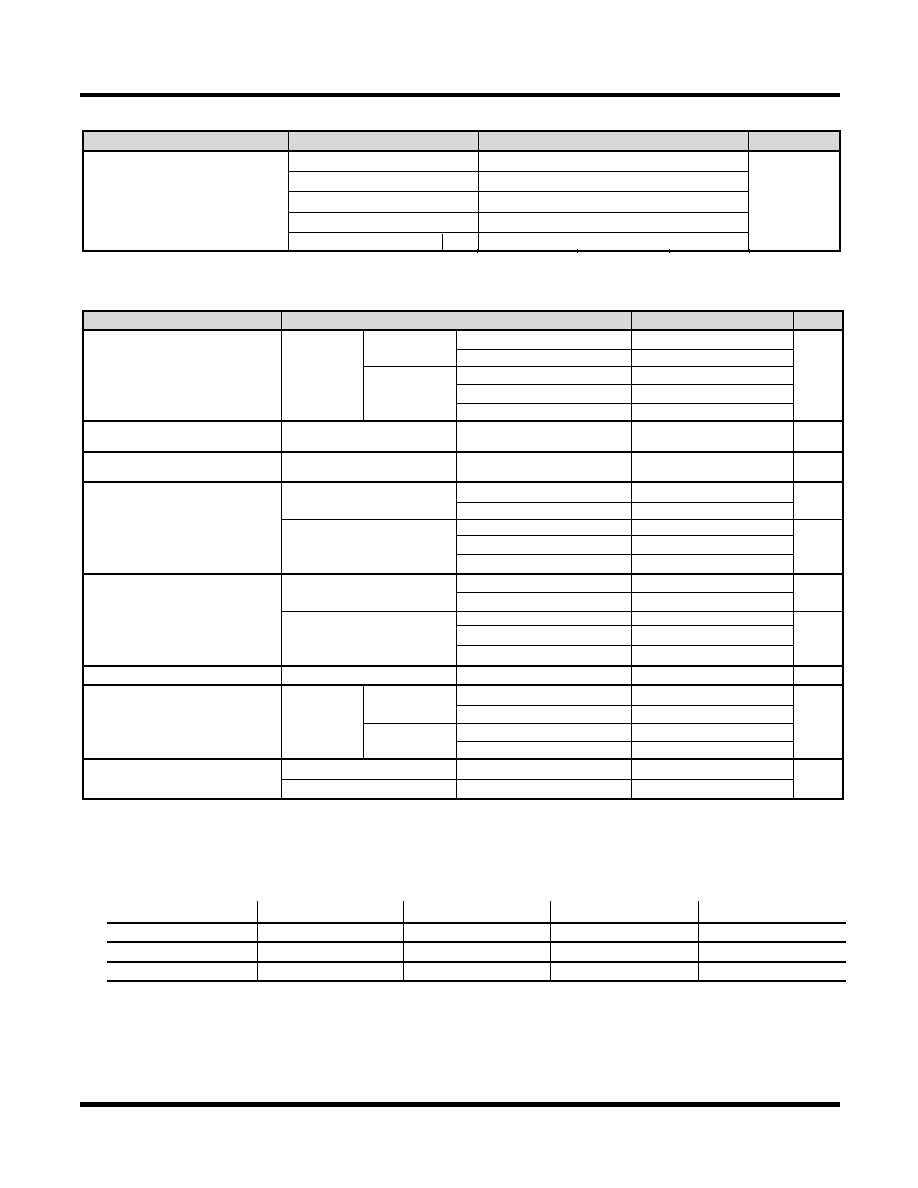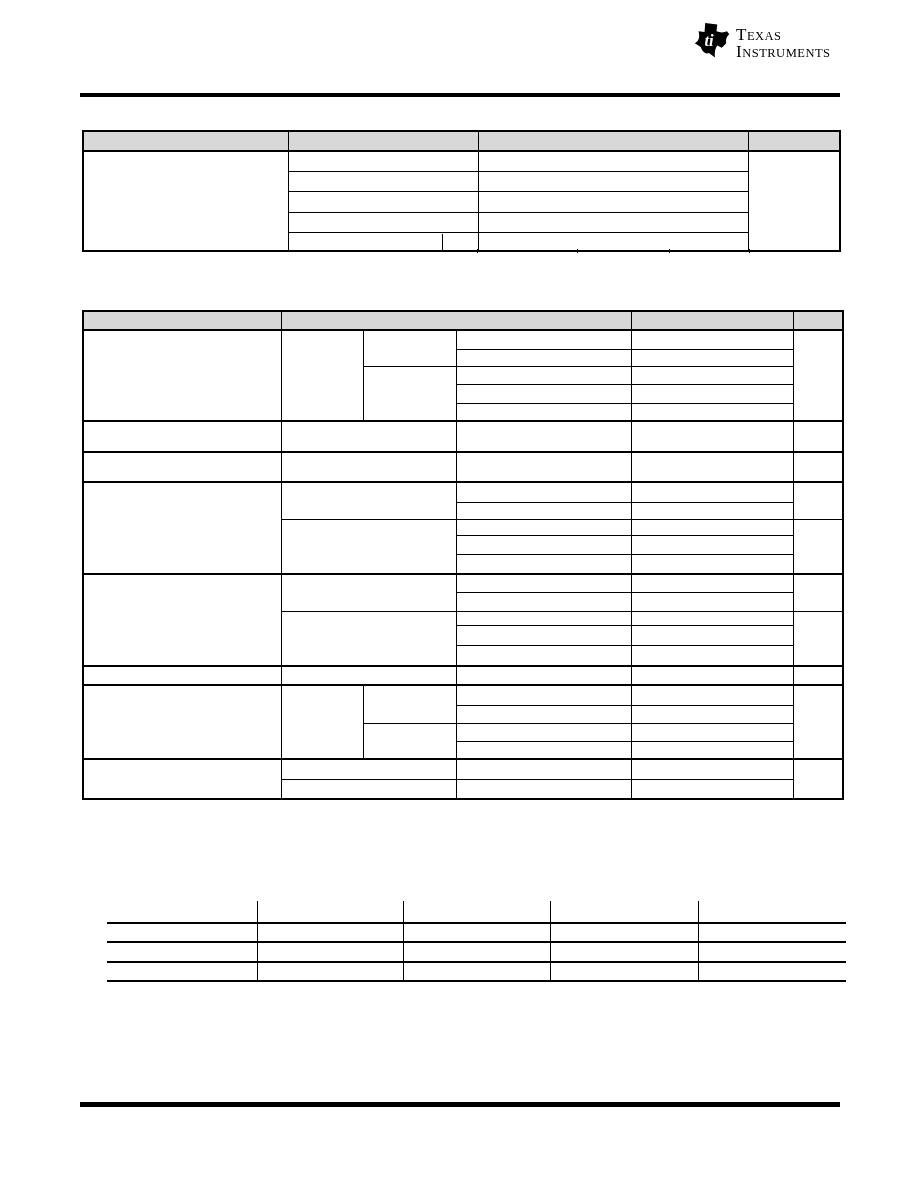--- a/index.html
+++ b/index.html
@@ -37,32 +37,20 @@
   .t3 .hline{position:absolute;left:107px;width:739px;height:2px;background:#000;}
   .t3 .vline{position:absolute;top:901px;width:1px;height:79px;background:#000;}
 </style>
 </head>
 <body>
 
 <div class="page">
 
   <div class="rule top"></div>
 
-  <div class="logo">
-    <span>
-      <svg width="36" height="38" viewBox="0 0 48 50">
-        <path d="M15,1 L31,3 L30,12 C35,14 40,14 44,12 L47,16 C43,19 42,24 43,28 L37,34 L31,31 C28,35 27,41 28,47 L20,41 C15,43 11,39 9,33 L1,28 C7,25 8,19 6,12 L14,13 Z" fill="#000"></path>
-        <text x="14" y="31" font-family="Liberation Serif, serif" font-style="italic" font-weight="bold" font-size="22" fill="#ffffff">ti</text>
-      </svg>
-    </span>
-    <span class="logo-text">
-      <span class="logo-line"><span class="cap">T</span><span class="rest">EXAS</span></span>
-      <span class="logo-line"><span class="cap">I</span><span class="rest">NSTRUMENTS</span></span>
-    </span>
-  </div>
 
   <table class="ds t1">
     <colgroup>
         <col style="width:205px">
         <col style="width:190px">
         <col style="width:270px">
         <col style="width:92px">
       </colgroup>
     <tbody>
         <tr style="height:20px">

